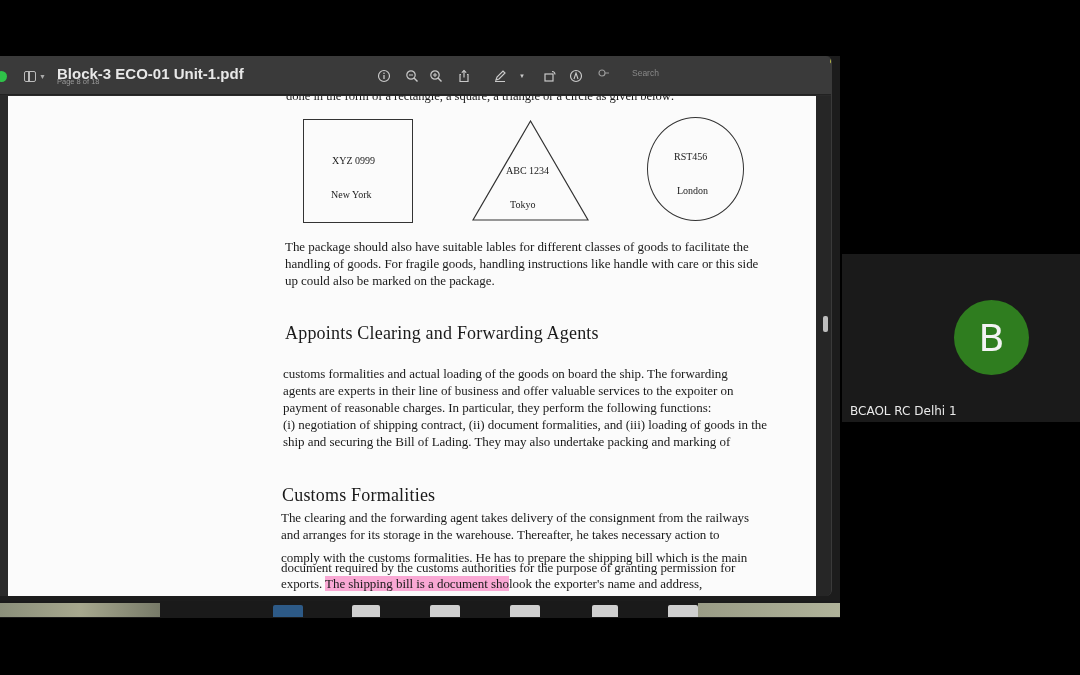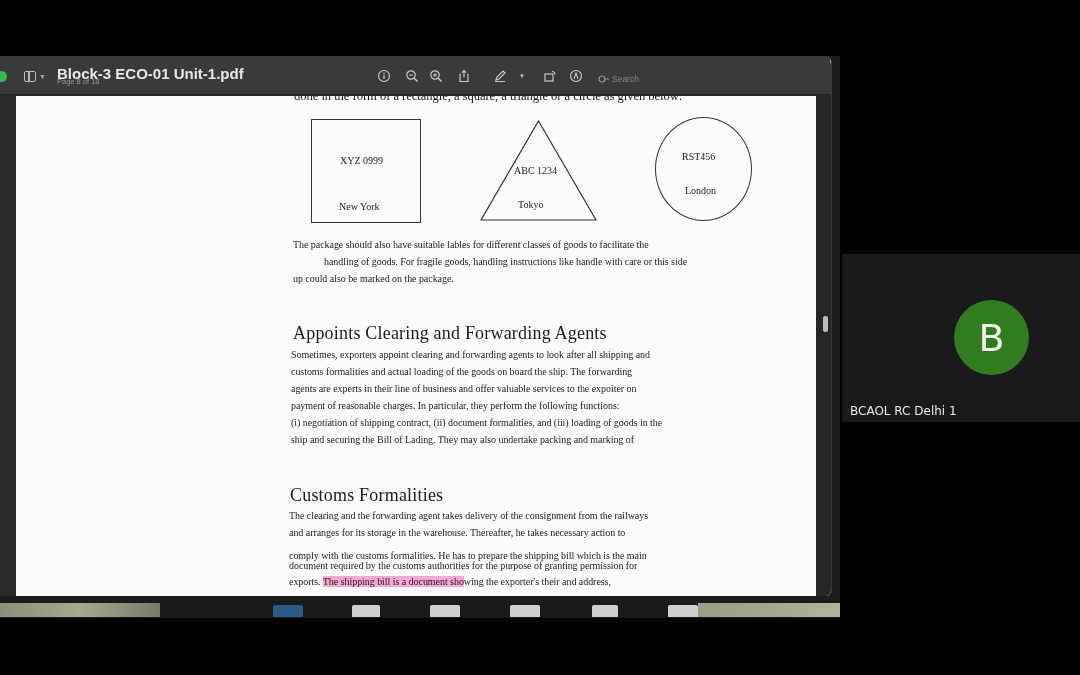--- a/index.html
+++ b/index.html
@@ -12,31 +12,31 @@
   .titlebar { position: absolute; left: 0; top: 0; width: 832px; height: 39px; background: #3a3a3a; border-bottom: 1px solid #222; }
   .traffic-green { position: absolute; left: -4px; top: 15px; width: 11px; height: 11px; border-radius: 50%; background: #2fc249; }
   .sidebar-toggle { position: absolute; left: 24px; top: 13px; width: 22px; height: 14px; display: flex; align-items: center; gap: 3px; }
   .sidebar-toggle .box { width: 14px; height: 11px; border: 1.5px solid #bbb; border-radius: 2px; position: relative; }
   .sidebar-toggle .box::after { content: ""; position: absolute; left: 3px; top: 0; width: 1.5px; height: 100%; background: #bbb; }
   .sidebar-toggle .chev { color: #aaa; font-size: 7px; }
   .doc-title { position: absolute; left: 57px; top: 9px; color: #e8e8e8; font-size: 15px; font-weight: bold; }
   .doc-sub { position: absolute; left: 57px; top: 21px; color: #999; font-size: 7.5px; }
   .tb-icon { position: absolute; top: 12px; width: 16px; height: 16px; color: #c9c9c9; display: flex; align-items: center; justify-content: center; }
   .tb-icon svg { width: 14px; height: 14px; }
-  .search { position: absolute; left: 598px; top: 12px; width: 140px; height: 16px; display: flex; align-items: flex-end; gap: 0; color: #888; font-size: 8.5px; }
+  .search { position: absolute; left: 598px; top: 12px; width: 140px; height: 16px; display: flex; align-items: flex-start; gap: 20px; color: #888; font-size: 8.5px; }
   .search svg { width: 14px; height: 10px; }
   .scroll-dot { position: absolute; left: 830px; top: 2px; width: 6px; height: 6px; border-radius: 50%; background: #c8c84a; }
 
   
-  .content { position: absolute; left: 16px; top: 40px; width: 816px; height: 500px; background: #fbfbfb; overflow: hidden; }
+  .content { position: absolute; left: 8px; top: 40px; width: 816px; height: 500px; background: #fbfbfb; overflow: hidden; }
   .vscroll { position: absolute; left: 816px; top: 40px; width: 16px; height: 500px; background: #262626; }
   .vscroll .thumb { position: absolute; left: 7px; top: 220px; width: 5px; height: 16px; border-radius: 2px; background: #bdbdbd; }
 
   .page { position: absolute; left: 0; top: 0; width: 816px; height: 500px; font-family: "Liberation Serif", serif; color: #1a1a1a; }
-  .line { position: absolute; font-size: 10px; white-space: nowrap; letter-spacing: -0.05px; }
+  .line { position: absolute; font-size: 13px; white-space: nowrap; letter-spacing: -0.05px; }
   .cut-line { top: -7px; left: 278px; font-size: 12.6px; }
   .shape-label { position: absolute; font-size: 10px; white-space: nowrap; }
   .rect-shape { position: absolute; left: 295px; top: 23px; width: 110px; height: 104px; border: 1.2px solid #333; }
   .circle-shape { position: absolute; left: 639px; top: 21px; width: 97px; height: 104px; border: 1.2px solid #333; border-radius: 50%; }
   .tri-shape { position: absolute; left: 464px; top: 24px; width: 117px; height: 102px; }
   .heading { position: absolute; font-size: 18px; letter-spacing: 0.2px; }
   .hl { background: #f9a8d4; }
 
   
   .dock { position: absolute; left: 0; top: 545px; width: 840px; height: 17px; background: #1a1a1a; }
@@ -123,52 +123,51 @@
         </div>
         <div class="scroll-dot"></div>
       </div>
 
       <div class="content">
         <div class="page">
           <div class="line cut-line">done in the form of a rectangle, a square, a triangle or a circle as given below:</div>
 
           <div class="rect-shape"></div>
           <div class="shape-label" style="left:324px; top:59px;">XYZ 0999</div>
-          <div class="shape-label" style="left:323px; top:93px;margin-top:12px;">New York</div>
+          <div class="shape-label" style="left:323px; top:93px;">New York</div>
 
           <svg class="tri-shape" viewBox="0 0 117 102">
             <polygon points="58.5,1 1,100 116,100" fill="none" stroke="#333" stroke-width="1.2"></polygon>
           </svg>
           <div class="shape-label" style="left:498px; top:69px;">ABC 1234</div>
           <div class="shape-label" style="left:502px; top:103px;">Tokyo</div>
 
           <div class="circle-shape"></div>
           <div class="shape-label" style="left:666px; top:55px;">RST456</div>
           <div class="shape-label" style="left:669px; top:89px;">London</div>
 
           <div class="line" style="left:277px; top:143px;">The package should also have suitable lables for different classes of goods to facilitate the</div>
-          <div class="line" style="left:277px; top:160px;margin-left:31px;">handling of goods. For fragile goods, handling instructions like handle with care or this side</div>
+          <div class="line" style="left:277px; top:160px;">handling of goods. For fragile goods, handling instructions like handle with care or this side</div>
           <div class="line" style="left:277px; top:177px;">up could also be marked on the package.</div>
 
           <div class="heading" style="left:277px; top:227px;">Appoints Clearing and Forwarding Agents</div>
 
-          <div class="line" style="left:275px; top:253px;">Sometimes, exporters appoint clearing and forwarding agents to look after all shipping and</div>
           <div class="line" style="left:275px; top:270px;">customs formalities and actual loading of the goods on board the ship. The forwarding</div>
           <div class="line" style="left:275px; top:287px;">agents are experts in their line of business and offer valuable services to the expoiter on</div>
           <div class="line" style="left:275px; top:304px;">payment of reasonable charges. In particular, they perform the following functions:</div>
           <div class="line" style="left:275px; top:321px;">(i) negotiation of shipping contract, (ii) document formalities, and (iii) loading of goods in the</div>
           <div class="line" style="left:275px; top:338px;">ship and securing the Bill of Lading. They may also undertake packing and marking of</div>
 
           <div class="heading" style="left:274px; top:389px;">Customs Formalities</div>
 
           <div class="line" style="left:273px; top:414px;">The clearing and the forwarding agent takes delivery of the consignment from the railways</div>
           <div class="line" style="left:273px; top:431px;">and arranges for its storage in the warehouse. Thereafter, he takes necessary action to</div>
           <div class="line" style="left:273px; top:447px;margin-top:7px;">comply with the customs formalities. He has to prepare the shipping bill which is the main</div>
           <div class="line" style="left:273px; top:464px;">document required by the customs authorities for the purpose of granting permission for</div>
-          <div class="line" style="left:273px; top:480px;"><span>exports. </span><span class="hl">The shipping bill is a document sho</span><span>wing the exporter's  their and address,</span></div>
+          <div class="line" style="left:273px; top:480px;"><span>exports. </span><span class="hl">The shipping bill is a document sho</span><span>look the exporter's  name and address,</span></div>
         </div>
       </div>
 
       <div class="vscroll">
         <div class="thumb"></div>
       </div>
     </div>
 
     <div class="dock">
       <div class="wall-l"></div>

